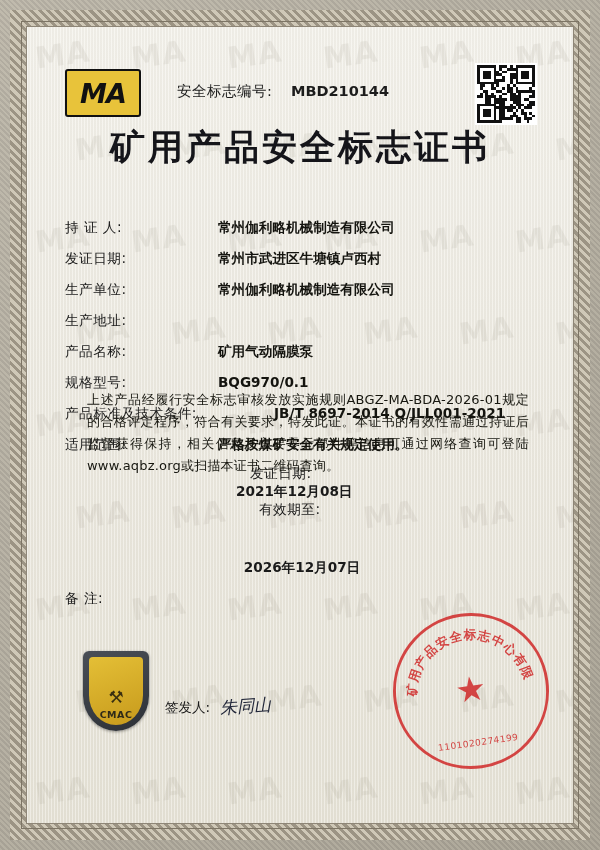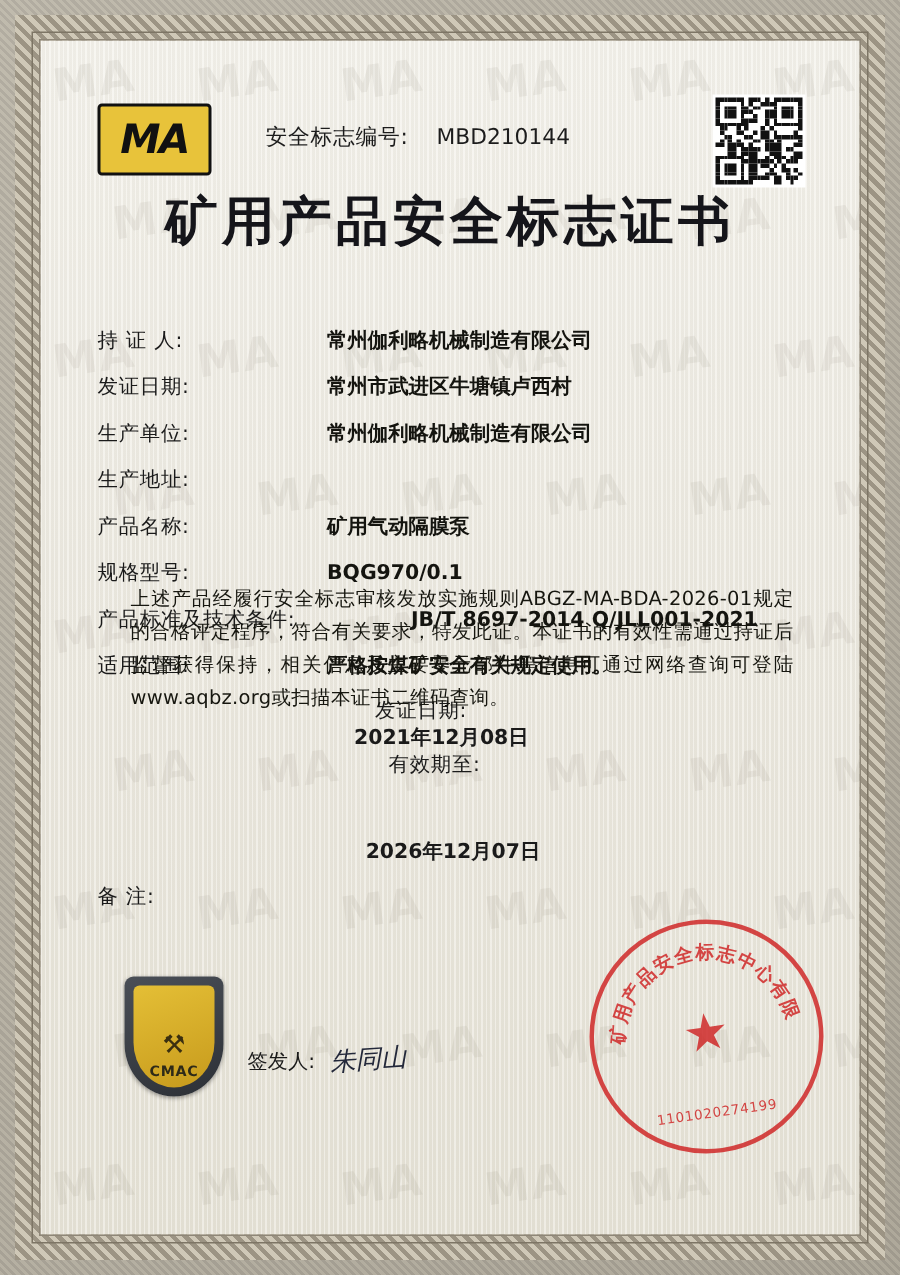--- a/index.html
+++ b/index.html
@@ -102,21 +102,21 @@
 
   .cert-no {
     position: absolute;
     left: 150px;
     top: 55px;
     font-size: 14.5px;
     color: #1c1c1c;
     white-space: nowrap;
   }
   .cert-no .label { letter-spacing: 0.5px; }
-  .cert-no .value { margin-left: 14px; }
+  .cert-no .value { margin-left: 14px; font-weight: bold; }
 
   .qr {
     position: absolute;
     right: 36px;
     top: 36px;
     width: 62px;
     height: 62px;
     background: #fff;
     padding: 2px;
     box-sizing: border-box;

